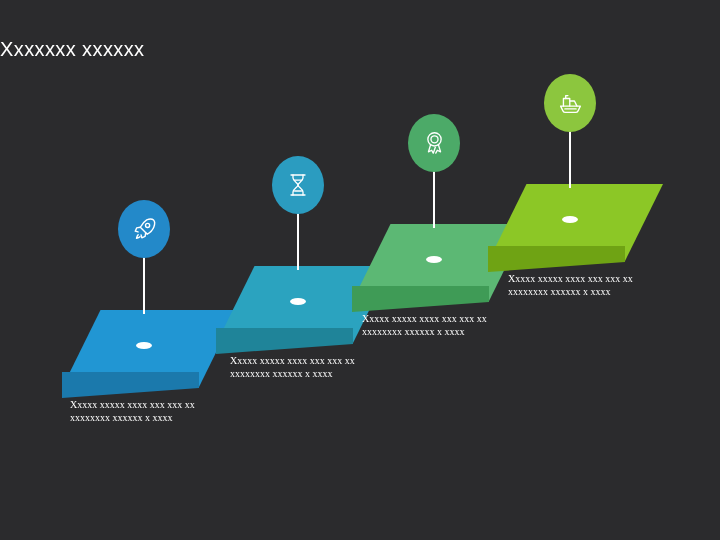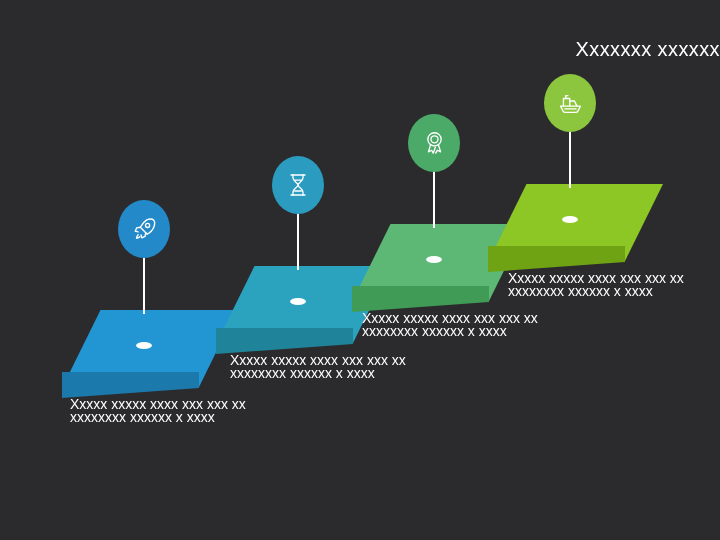--- a/index.html
+++ b/index.html
@@ -17,21 +17,21 @@
     position: relative;
     width: 720px;
     height: 540px;
     background: #2b2b2d;
   }
   #slide-title {
     position: absolute;
     top: 38px;
     left: 0;
     width: 720px;
-    text-align: right;
+    text-align: left;
     color: #ffffff;
     font-size: 20px;
     font-weight: 400;
     letter-spacing: 0.4px;
     font-family: "Liberation Sans", sans-serif;
   }
 
   
   .step {
     position: absolute;
@@ -89,23 +89,23 @@
     justify-content: center;
   }
   .bubble svg {
     display: block;
   }
 
   
   .caption {
     position: absolute;
     color: #ffffff;
-    font-size: 14px;
+    font-size: 10px;
     line-height: 13px;
-    font-family: Liberation Sans, sans-serif;
+    font-family: Liberation Serif, serif;
     white-space: nowrap;
   }
   .caption .line2 { display: block; }
 </style>
 </head>
 <body>
 
 <div id="slide">
 
   <div id="slide-title">Xxxxxxx xxxxxx</div>

